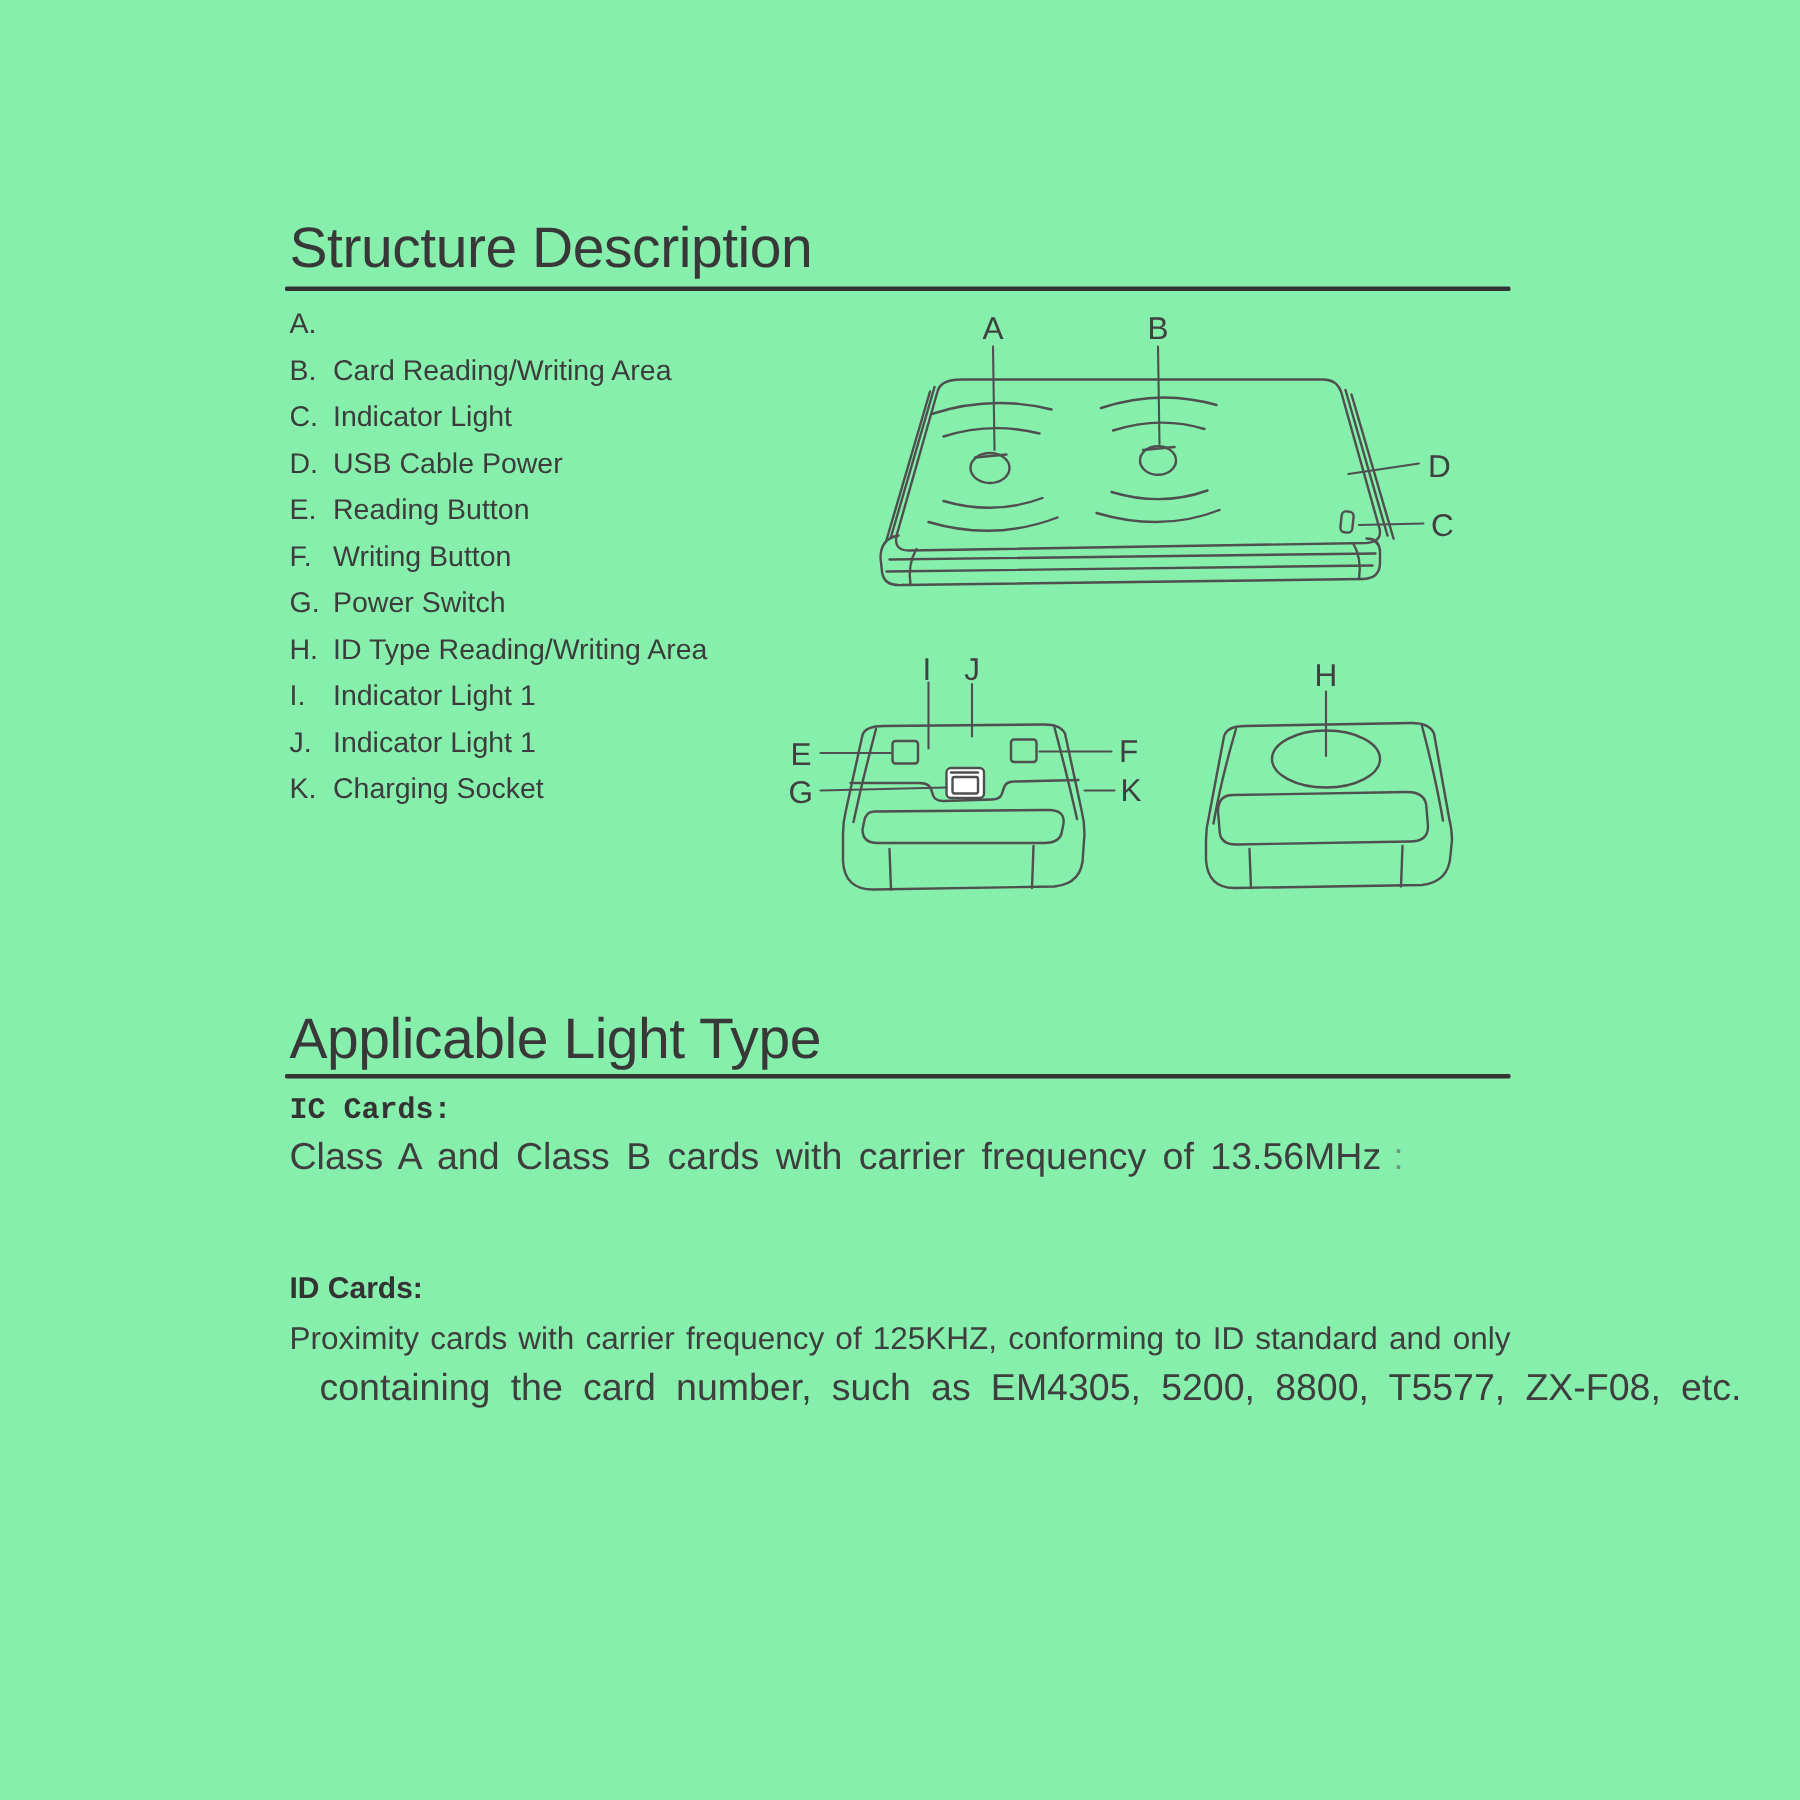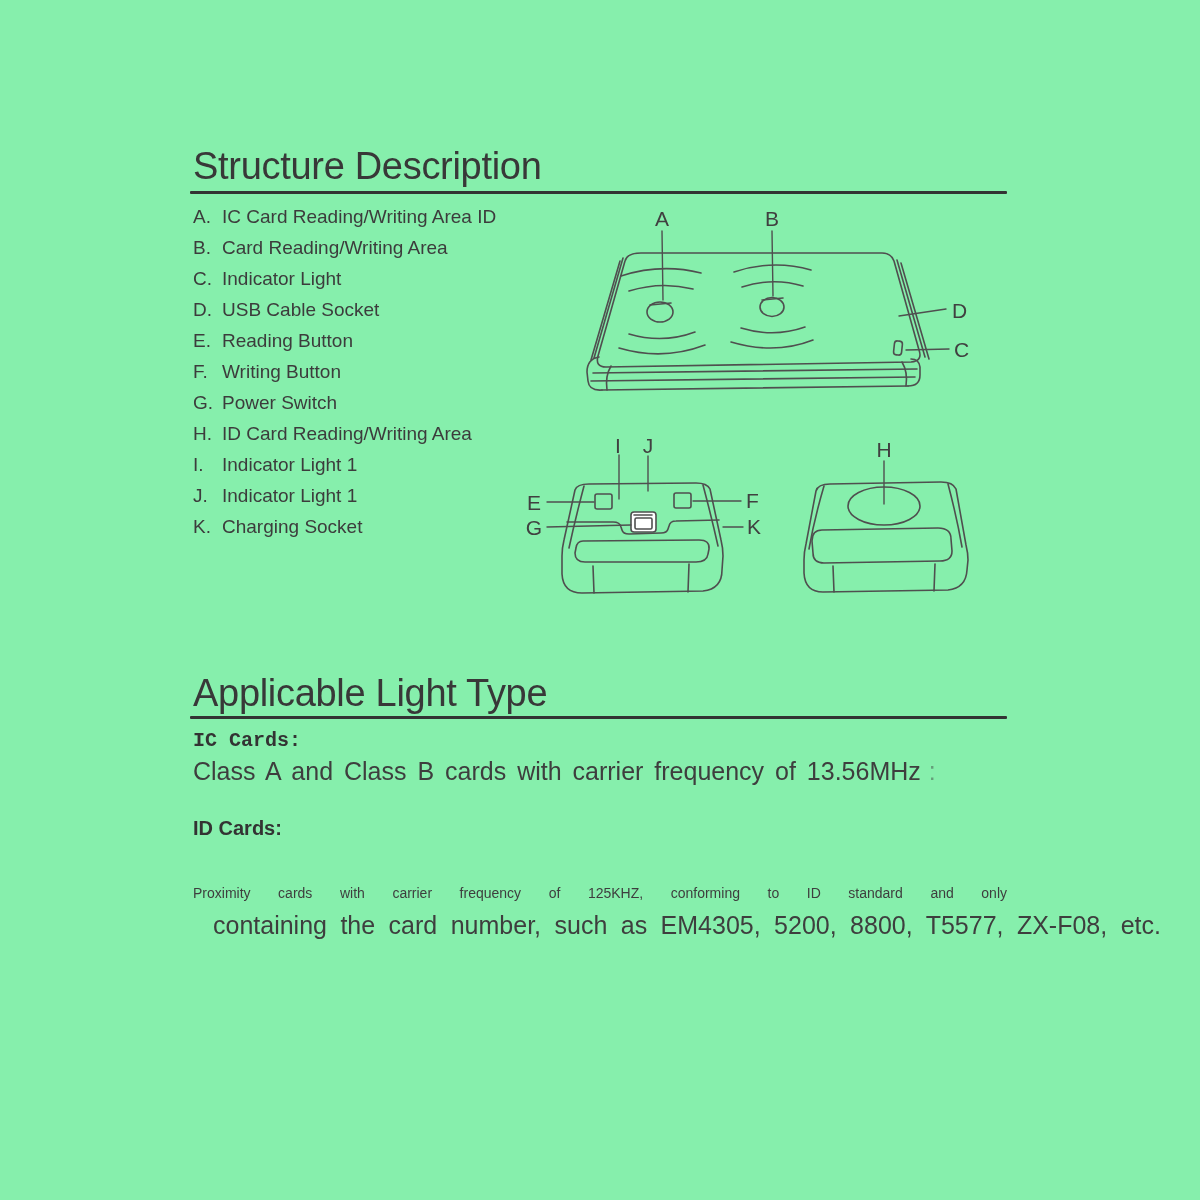--- a/index.html
+++ b/index.html
@@ -13,69 +13,68 @@
   }
   .rule{position:absolute;left:190px;width:817px;height:3px;background:#333333;border-radius:1px;}
   .list{position:absolute;left:193px;top:201px;}
   .li{display:flex;height:31px;align-items:center;font-size:19px;color:#3c3c3c;}
   .li-letter{display:inline-block;width:29px;flex:0 0 29px;}
   .li-label{white-space:nowrap;}
   .subhead{position:absolute;left:193px;font-size:20px;font-weight:700;color:#333333;white-space:nowrap;line-height:24px;}
   .bodytext{position:absolute;left:193px;font-size:25px;color:#3e3e3e;line-height:24px;white-space:nowrap;}
   .ic-body{word-spacing:4px;}
   .faint-mark{opacity:0.45;padding-left:8px;}
-  .just-line{position:absolute;left:193px;width:814px;font-size:14px;color:#3e3e3e;line-height:24px;
+  .just-line{position:absolute;left:193px;width:814px;font-size:21px;color:#3e3e3e;line-height:24px;
     text-align:justify;text-align-last:justify;white-space:normal;}
   .line2{word-spacing:6.5px;margin-left:20px;}
   .diagram{position:absolute;left:520px;top:198px;width:500px;height:430px;}
   .diagram path,.diagram rect,.diagram ellipse,.diagram line{fill:none;stroke:#4f4f4f;stroke-width:1.6;stroke-linecap:round;stroke-linejoin:round;}
   .diagram .leader{stroke-width:1.4;}
   .diagram .mask{fill:#ffffff;}
   .svglabel{font-family:"Liberation Sans",sans-serif;font-size:21px;fill:#404040;stroke:none;}
 </style>
 </head>
 <body>
 
 <div class="canvas">
 
   <div class="sec-title" style="top:147px;">Structure Description</div>
   <div class="rule" style="top:191px;"></div>
 
   <div class="list">
     <div class="li">
         <span class="li-letter">A.</span>
-        <span class="li-label">IC Card Reading/Writing Area ID</span>
       </div>
     <div class="li">
         <span class="li-letter">B.</span>
         <span class="li-label">Card Reading/Writing Area</span>
       </div>
     <div class="li">
         <span class="li-letter">C.</span>
         <span class="li-label">Indicator Light</span>
       </div>
     <div class="li">
         <span class="li-letter">D.</span>
-        <span class="li-label">USB Cable Socket</span>
+        <span class="li-label">USB Cable Power</span>
       </div>
     <div class="li">
         <span class="li-letter">E.</span>
         <span class="li-label">Reading Button</span>
       </div>
     <div class="li">
         <span class="li-letter">F.</span>
         <span class="li-label">Writing Button</span>
       </div>
     <div class="li">
         <span class="li-letter">G.</span>
         <span class="li-label">Power Switch</span>
       </div>
     <div class="li">
         <span class="li-letter">H.</span>
-        <span class="li-label">ID Card Reading/Writing Area</span>
+        <span class="li-label">ID Type Reading/Writing Area</span>
       </div>
     <div class="li">
         <span class="li-letter">I.</span>
         <span class="li-label">Indicator Light 1</span>
       </div>
     <div class="li">
         <span class="li-letter">J.</span>
         <span class="li-label">Indicator Light 1</span>
       </div>
     <div class="li">
@@ -194,17 +193,17 @@
   </svg>
 
   <div class="sec-title" style="top:674px;">Applicable Light Type</div>
   <div class="rule" style="top:716px;"></div>
 
   <div class="subhead" style="top:729px;font-family:Liberation Mono, monospace;">IC Cards:</div>
   <div class="bodytext ic-body" style="top:759px;">
     <span>Class A and Class B cards with carrier frequency of 13.56MHz</span><span class="faint-mark">:</span>
   </div>
 
-  <div class="subhead" style="top:816px;">ID Cards:</div>
+  <div class="subhead" style="top:847px;">ID Cards:</div>
   <div class="just-line" style="top:881px;">Proximity cards with carrier frequency of 125KHZ, conforming to ID standard and only</div>
   <div class="bodytext line2" style="top:913px;">containing the card number, such as EM4305, 5200, 8800, T5577, ZX-F08, etc.</div>
 
 </div>
 
 </body></html>

